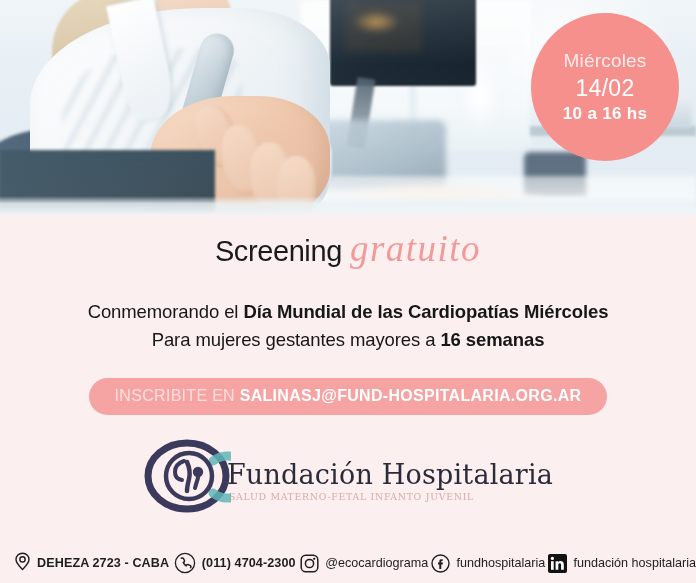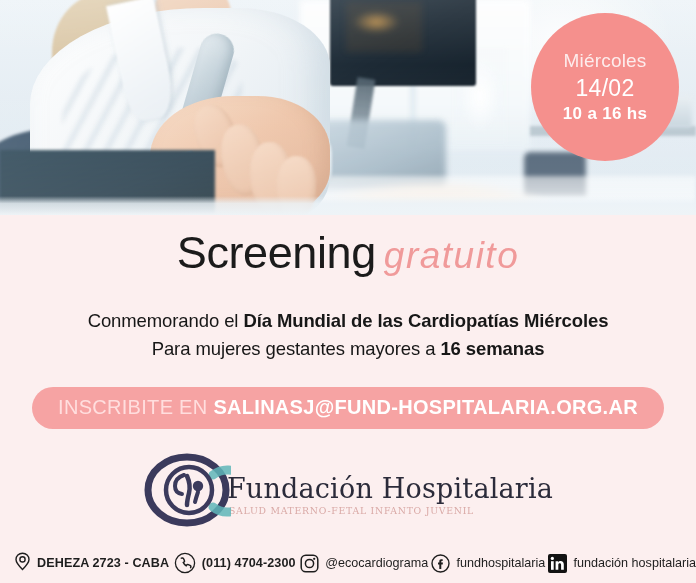--- a/index.html
+++ b/index.html
@@ -213,25 +213,25 @@
     background:#fcefef;
   }
 
   .headline{
     margin:0;padding:0;
     text-align:center;
     padding-top:12px;
     white-space:nowrap;
   }
   .headline .h-main{
-    font-size:45px;font-weight:400;color:#1b1b1b;letter-spacing:-.4px;
+    font-size:29px;font-weight:400;color:#1b1b1b;letter-spacing:-.4px;
     vertical-align:baseline;
   }
   .headline .h-script{
-    font-family:Liberation Sans, sans-serif;
+    font-family:Liberation Serif, serif;
     font-style:italic;
     font-size:37px;
     color:#f09a9a;
     font-weight:400;
     letter-spacing:1.5px;
     margin-left:8px;
     vertical-align:baseline;
   }
 
   .subhead{
@@ -255,21 +255,21 @@
   .commem b{font-weight:700;}
 
   .cta-wrap{
     display:flex;justify-content:center;margin-top:24px;
   }
   .cta{
     background:#f6a3a3;
     border-radius:22px;
     padding:9px 26px 10px;
     color:#ffffff;
-    font-size:20px;
+    font-size:16px;
     letter-spacing:.3px;
     white-space:nowrap;
     display:inline-block;
     border:none;
     cursor:pointer;
   }
   .cta .c-light{font-weight:400;color:#ffdede;}
   .cta .c-bold{font-weight:700;color:#ffffff;}
 
   

